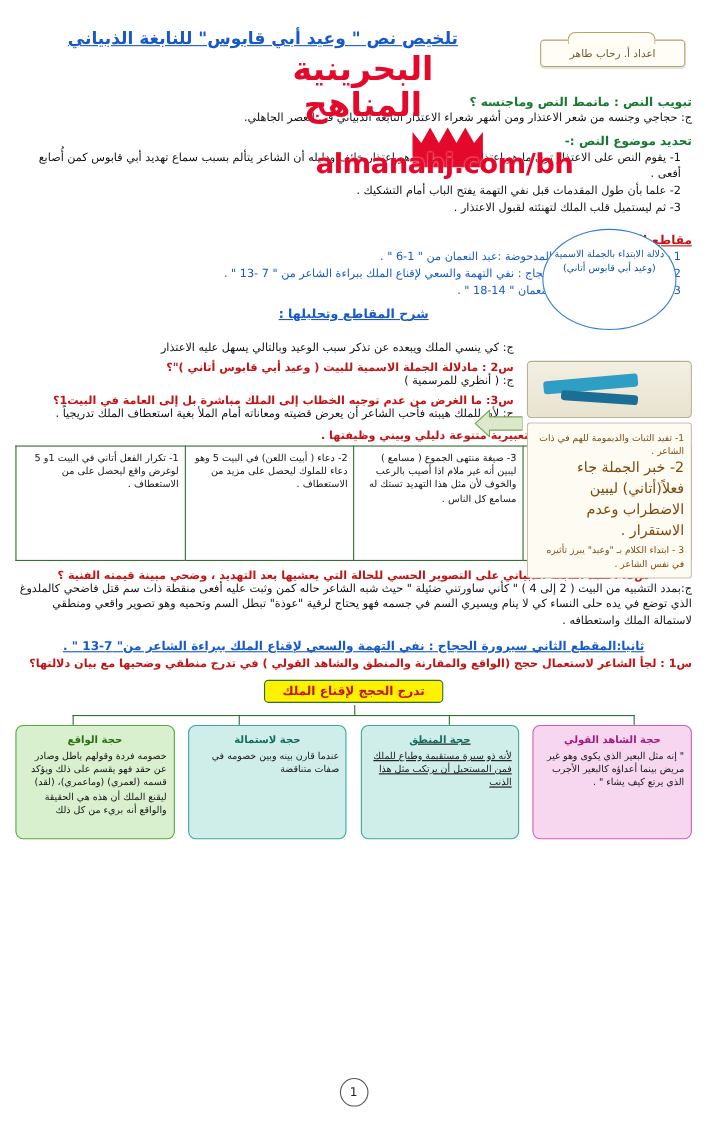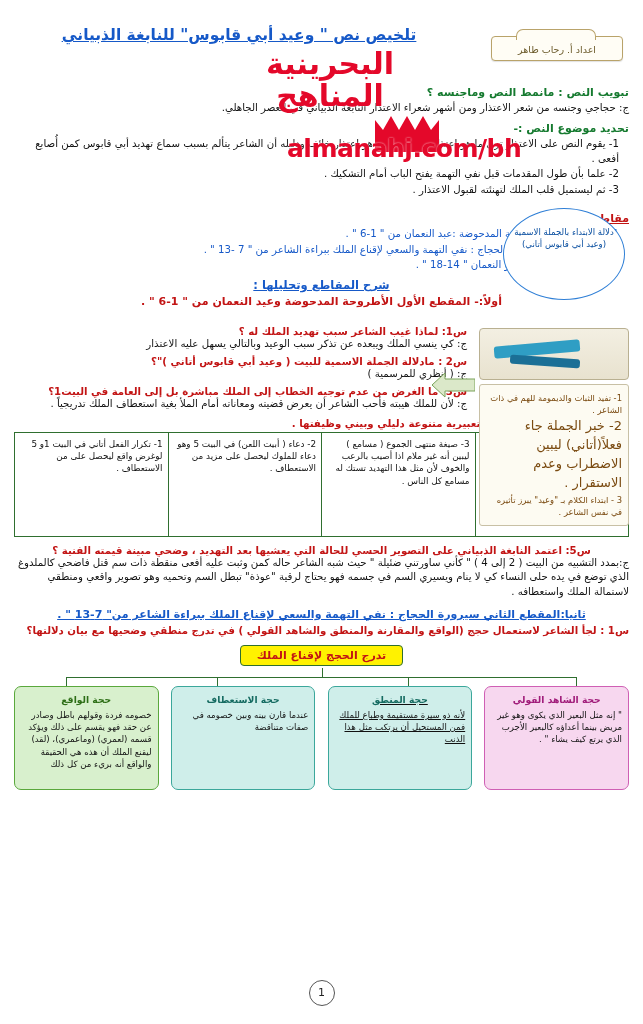--- a/index.html
+++ b/index.html
@@ -132,21 +132,21 @@
     text-align: center;
     font-size: 11px;
     font-weight: bold;
     color: #c21414;
     margin: 2px 0 4px;
   }
 
   
   .bubble {
     position: absolute;
-    top: 208px; right: 18px;
+    top: 208px; right: 28px;
     width: 122px; height: 92px;
     border: 1.6px solid #2f7fd6;
     border-radius: 50%;
     background: #ffffff;
     font-size: 8.6px;
     color: #0a4fa0;
     text-align: center;
     line-height: 1.35;
     padding: 18px 10px 0 10px;
     z-index: 20;
@@ -339,41 +339,39 @@
   <div class="line indent">1- يقوم النص على الاعتذار ترى ما هو اعتذار مطمئن ؟ بل هو اعتذار خائف ودليله أن الشاعر يتألم بسبب سماع تهديد أبي قابوس كمن أُصابع أفعى .</div>
   <div class="line indent">2- علما بأن طول المقدمات قبل نفي التهمة يفتح الباب أمام التشكيك .</div>
   <div class="line indent">3- ثم ليستميل قلب الملك لتهنئته لقبول الاعتذار .</div>
 
   <div class="sec-head red ul" style="margin-top:14px;">مقاطع النص :</div>
   <div class="line blue indent">1 - المقطع الأول الأطروحة المدحوضة :عبد النعمان من " 1-6 " .</div>
   <div class="line blue indent">2 - المقطع الثاني سيرورة الحجاج : نفي التهمة والسعي لإقناع الملك ببراءة الشاعر من " 7 -13 " .</div>
   <div class="line blue indent">3 - النتيجة : العمل في عفو النعمان " 14-18 " .</div>
 
   <div class="center-title">شرح المقاطع وتحليلها :</div>
-  <div class="center-sub">أولاً:- المقطع الأول الأطروحة المدحوضة وعيد النعمان من " 1-6 " .</div>
 
   <div class="bubble">
     <span>دلالة الابتداء بالجملة الاسمية (وعيد أبي قابوس أتاني)</span>
   </div>
 
   <div class="parchment">
     <div class="pic"></div>
     <div class="txt">
       <div class="line brown" style="font-size:8.4px;">1- تفيد الثبات والديمومة للهم في ذات الشاعر .</div>
       <div class="line brown" style="font-size:13px;">2- خبر الجملة جاء فعلاً(أتاني) ليبين الاضطراب وعدم الاستقرار .</div>
       <div class="line brown" style="font-size:8.4px;">3 - ابتداء الكلام بـ "وعيد" يبرز تأثيره في نفس الشاعر .</div>
     </div>
   </div>
 
   <svg class="arrow-left" viewBox="0 0 44 26">
     <path d="M44 7 L14 7 L14 1 L1 13 L14 25 L14 19 L44 19 Z" fill="#dbe8c9" stroke="#7aa35a" stroke-width="1"></path>
   </svg>
 
   <div style="margin-right:162px; margin-top:18px;">
-    <div class="q">س1: لماذا غيب الشاعر سبب تهديد الملك له ؟</div>
     <div class="a">ج: كي ينسي الملك ويبعده عن تذكر سبب الوعيد وبالتالي يسهل عليه الاعتذار</div>
     <div class="q">س2 : مادلالة الجملة الاسمية للبيت ( وعيد أبي قابوس أتاني )"؟</div>
     <div class="a">ج: ( أنظري للمرسمية )</div>
     <div class="q">س3: ما الغرض من عدم توجيه الخطاب إلى الملك مباشرة بل إلى العامة في البيت1؟</div>
     <div class="a">ج: لأن للملك هيبته فأحب الشاعر أن يعرض قضيته ومعاناته أمام الملأ بغية استعطاف الملك تدريجياً .</div>
   </div>
 
   <div style="margin-top:6px;">
     <div class="q">س4: استخدم الشاعر أساليب تعبيرية متنوعة دليلي وبيني وظيفتها .</div>
   </div>
@@ -414,21 +412,21 @@
   <div class="boxes">
     <div class="hbox pink">
       <span class="t">حجة الشاهد القولي</span>
       <span>" إنه مثل البعير الذي يكوى وهو غير مريض بينما أعداؤه كالبعير الأجرب الذي يرتع كيف يشاء " .</span>
     </div>
     <div class="hbox teal">
       <span class="t">حجة المنطق</span>
       <span>لأنه ذو سيرة مستقيمة وطباع للملك فمن المستحيل أن يرتكب مثل هذا الذنب</span>
     </div>
     <div class="hbox teal2">
-      <span class="t">حجة الاستعطاف</span>
+      <span class="t">حجة لاستمالة</span>
       <span>عندما قارن بينه وبين خصومه في صفات متناقضة</span>
     </div>
     <div class="hbox green">
       <span class="t">حجة الواقع</span>
       <span>خصومه فردة وقولهم باطل وصادر عن حقد فهو يقسم على ذلك ويؤكد قسمه (لعمري) (وماعمري)، (لقد) ليقنع الملك أن هذه هي الحقيقة والواقع أنه بريء من كل ذلك</span>
     </div>
   </div>
 
   <div class="pagenum">
     <span>1</span>

